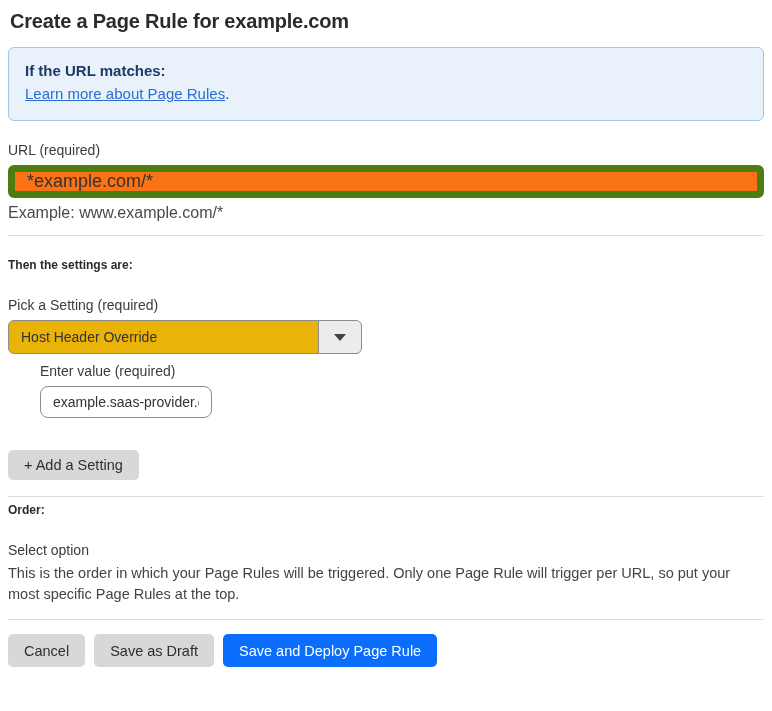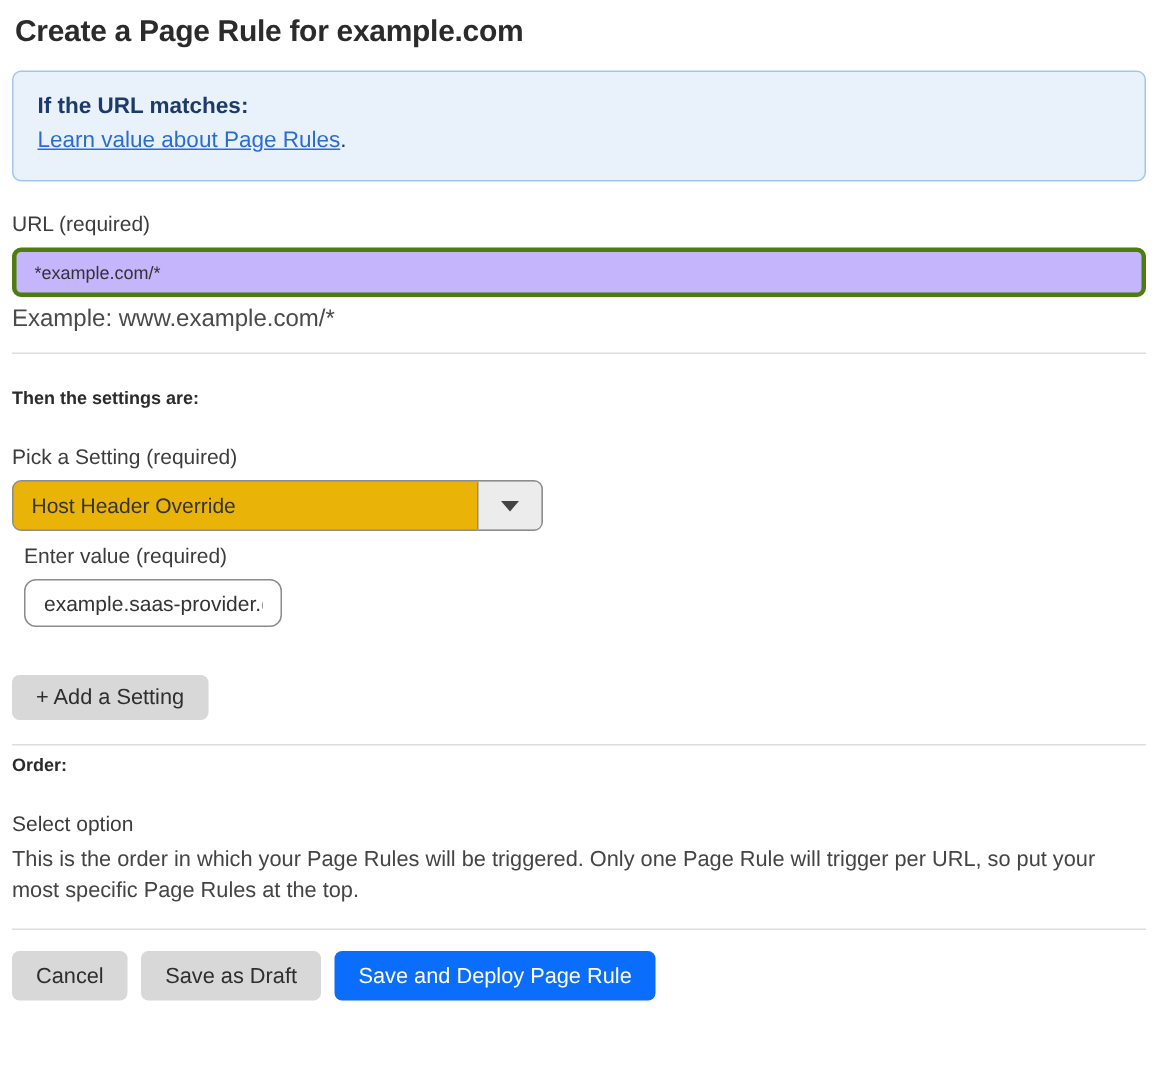--- a/index.html
+++ b/index.html
@@ -47,27 +47,27 @@
     font-size: 14px;
     line-height: 17px;
     color: #3c3c3c;
   }
   .mt-section { margin-top: 20px; }
   .text-input {
     display: block;
     width: 100%;
     margin-top: 6px;
     height: 33px;
-    border: 3px solid #4d7c0f;
+    border: 7px solid #4d7c0f;
     border-radius: 6px;
     padding: 0 12px;
-    font-size: 12px;
-    font-family: "Liberation Sans", "DejaVu Sans", sans-serif;
-    color: #333;
-    background: #c4b5fd;
+    font-size: 18px;
+    font-family: "Liberation Sans", "DejaVu Sans", sans-serif;
+    color: #333;
+    background: #f97316;
     outline: none;
   }
   .helper-text {
     margin-top: 6px;
     font-size: 16px;
     line-height: 17px;
     color: #4a4a4a;
   }
   hr.divider {
     border: none;
@@ -81,21 +81,21 @@
     color: #2b2b2b;
     margin-top: 20px;
   }
   .settings-row {
     display: flex;
     align-items: flex-start;
     margin-top: 22px;
     flex-direction: column;
   }
   .settings-col-left { width: 354px; }
-  .settings-col-right { margin-left: 8px; width: 172px; padding-top: 8px; }
+  .settings-col-right { margin-left: 32px; width: 172px; padding-top: 8px; }
   .select-box {
     margin-top: 6px;
     height: 34px;
     border: 1px solid #8c8c8c;
     border-radius: 6px;
     background: #eab308;
     display: flex;
     align-items: stretch;
     overflow: hidden;
     cursor: pointer;
@@ -196,21 +196,21 @@
 </head>
 <body>
 
 
 
 <h1 class="page-title">Create a Page Rule for example.com</h1>
 
 <div class="info-box">
   <div class="info-heading">If the URL matches:</div>
   <div class="info-link-line">
-    <a class="info-link">Learn value about Page Rules</a><span>.</span>
+    <a class="info-link">Learn more about Page Rules</a><span>.</span>
   </div>
 </div>
 
 <div class="mt-section">
   <label class="field-label">URL (required)</label>
   <input class="text-input" type="text" value="*example.com/*" style="">
   <div class="helper-text">Example: www.example.com/*</div>
 </div>
 
 <hr class="divider">

